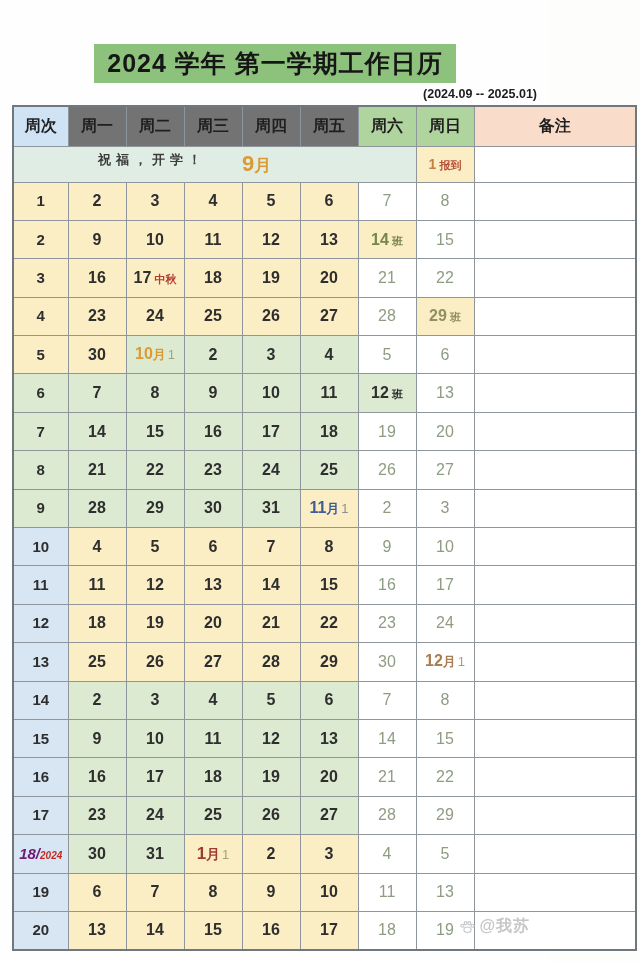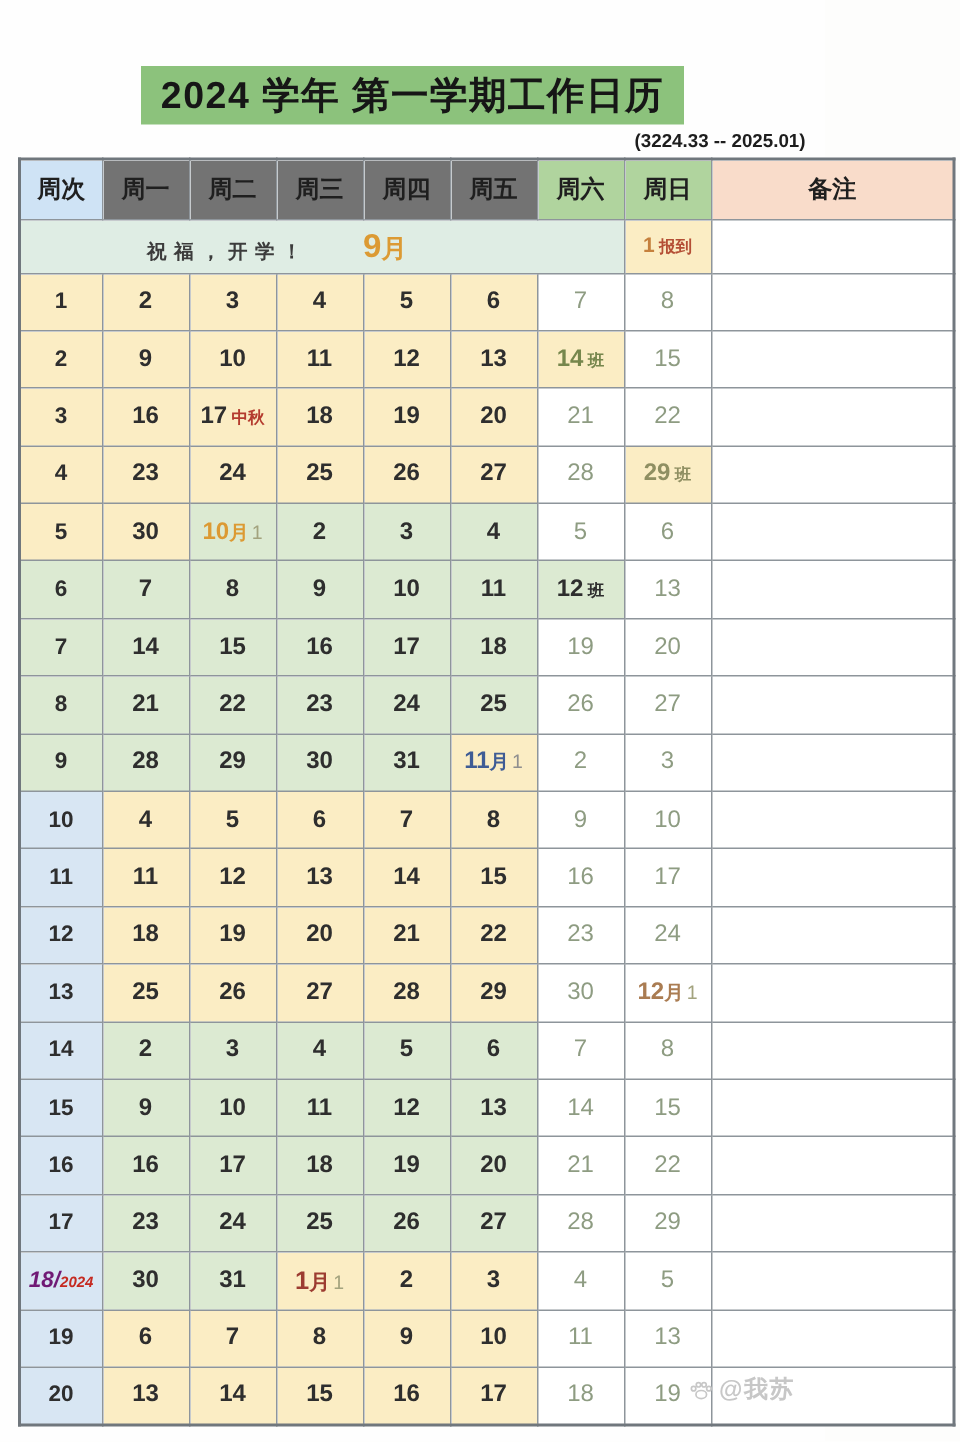--- a/index.html
+++ b/index.html
@@ -23,21 +23,21 @@
   .th-sat{background:#b0d49e;color:#6c8e5c}
   .th-sun{background:#b0d49e;color:#2a2a2a}
   .th-note{background:#f9dcca}
   .cal td{height:38.4px}
   tr.mrow td{height:36px}
 
   .bg-y{background:#fbedc4}.bg-g{background:#dcead2}.bg-w{background:#ffffff}
   .bg-b{background:#d8e6f3}.bg-m{background:#dfede4}
 
   .mcell{text-align:left}
-  .mcell .inner{display:flex;align-items:flex-end}
+  .mcell .inner{display:flex;align-items:flex-start}
   .slogan{margin-left:84px;font-size:13px;font-weight:700;letter-spacing:5px;color:#3c3c3c}
   .mlabel{margin-left:36px}
   .p-mb{color:#dc9a33;font-size:22px;font-weight:700}
   .p-mbt{color:#dc9a33;font-size:17px;font-weight:700}
 
   .p-d{color:#2e2e2e;font-weight:700;font-size:16px}
   .p-w{color:#8e9c82;font-weight:500;font-size:16px}
   .p-red{color:#b43b2e;font-weight:700;font-size:11px;margin-left:3px}
   .p-dkt{color:#2e2e2e;font-weight:700;font-size:11px;margin-left:3px}
   .p-grn{color:#76874d;font-weight:700;font-size:16px}
@@ -66,21 +66,21 @@
 </style>
 </head>
 <body>
 
 <div class="page">
 
   <div class="title-wrap">
     <h1 class="title">2024 学年 第一学期工作日历</h1>
   </div>
 
-  <div class="subtitle">(3224.33 -- 2025.01)</div>
+  <div class="subtitle">(2024.09 -- 2025.01)</div>
 
   <table class="cal">
     <colgroup>
       <col class="c-wk">
         <col class="c-d">
         <col class="c-d">
         <col class="c-d">
         <col class="c-d">
       <col class="c-d">
         <col class="c-d">

